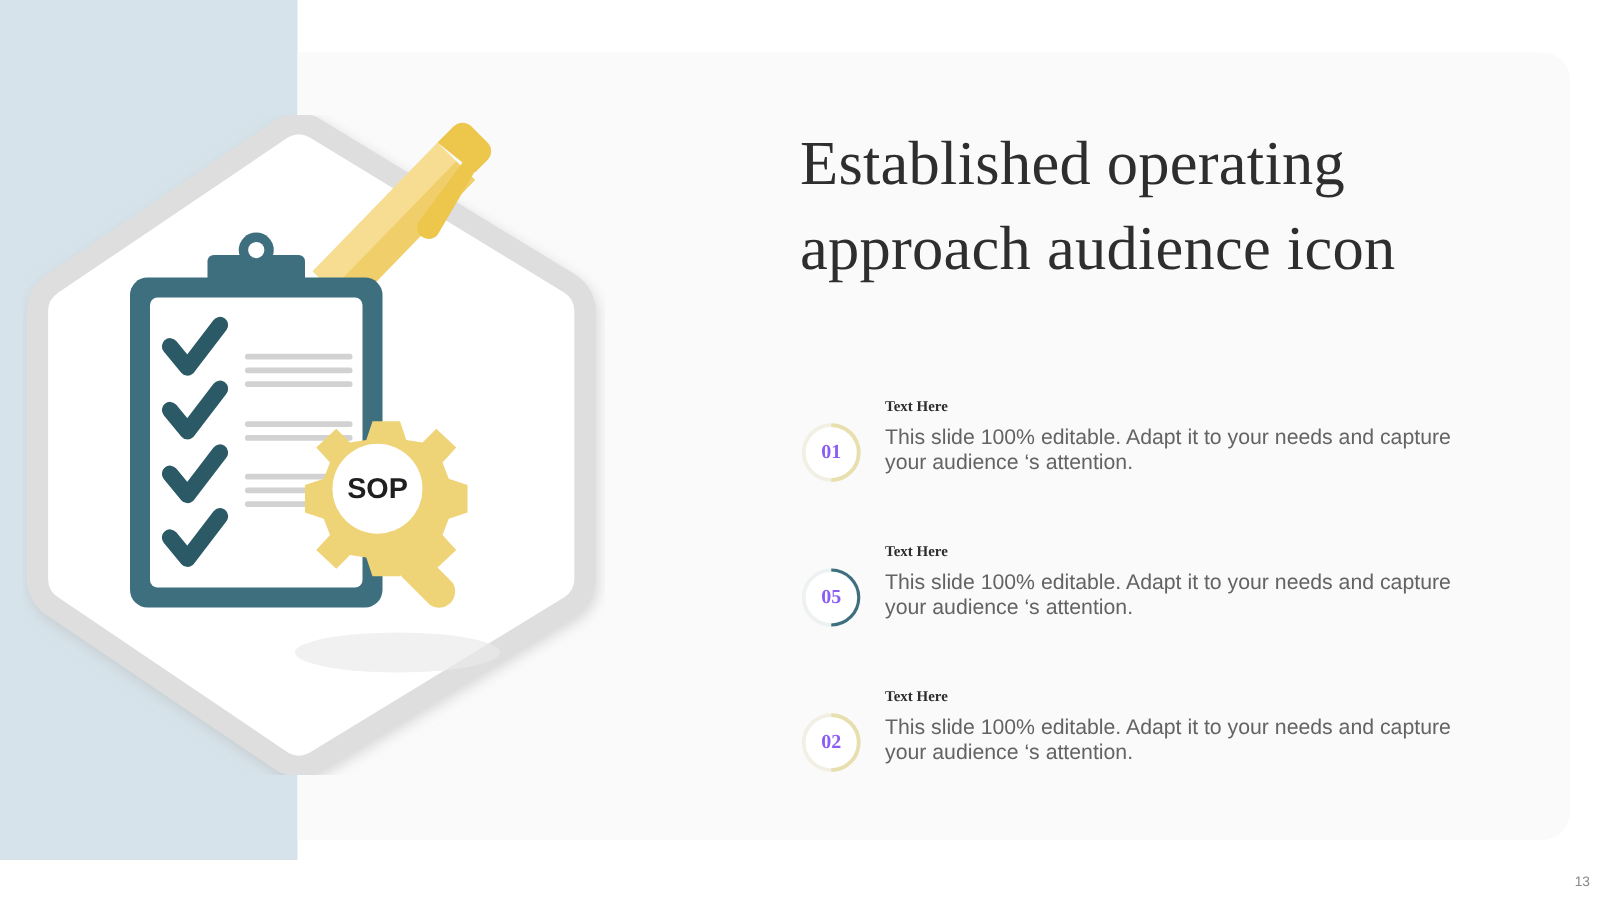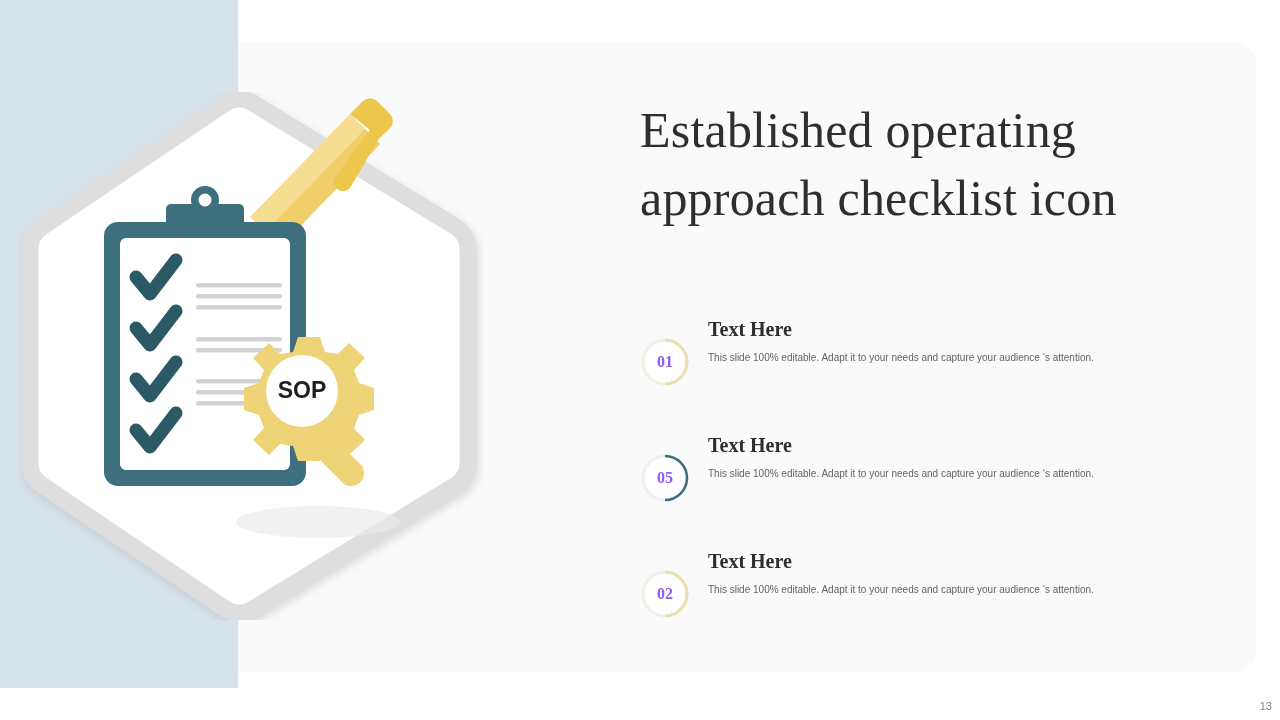--- a/index.html
+++ b/index.html
@@ -121,27 +121,27 @@
   }
   .bullet-body {
     position: absolute;
     left: 68px;
     top: 0;
     width: 500px;
   }
   .bullet-head {
     font-family: "Liberation Serif", serif;
     font-weight: bold;
-    font-size: 20px;
+    font-size: 12px;
     color: #2e2e2e;
     margin: 0 0 7px 0;
   }
   .bullet-desc {
     font-family: "Liberation Sans", sans-serif;
-    font-size: 10px;
+    font-size: 17px;
     line-height: 20px;
     color: #636363;
     margin: 0;
     width: 470px;
   }
 
   
   .page-num {
     position: absolute;
     right: 8px;
@@ -231,21 +231,21 @@
       <g>
         <path d="M262 262
                  l13 -2 l5 -15 l22 0 l5 15 l13 2 l11 -11 l16 15 l-11 12 l5 13 l15 5 l0 22 l-15 5 l-5 13 l11 12 l-16 15 l-11 -11 l-13 2 l-5 15 l-22 0 l-5 -15 l-13 -2 l-11 11 l-16 -15 l11 -12 l-5 -13 l-15 -5 l0 -22 l15 -5 l5 -13 l-11 -12 l16 -15 Z" fill="#efd377"></path>
         <circle cx="284" cy="299" r="36" fill="#ffffff"></circle>
         <text x="284" y="306" text-anchor="middle" font-family="Liberation Sans, sans-serif" font-size="23" font-weight="bold" fill="#1f1f1f">SOP</text>
       </g>
     </svg>
   </div>
 
   <div class="right-col">
-    <h1 class="slide-title">Established operating approach checklist icon</h1>
+    <h1 class="slide-title">Established operating approach audience icon</h1>
   </div>
 
   <div class="bullet-list">
 
     <div class="bullet-row">
       <div class="num-badge">
         <svg width="50" height="50" viewBox="0 0 50 50">
           <circle cx="25" cy="25" r="22" fill="#ffffff" stroke="#f2f0e4" stroke-width="3"></circle>
           <path d="M25 3 A22 22 0 0 1 25 47" fill="none" stroke="#e8dfae" stroke-width="3"></path>
         </svg>

